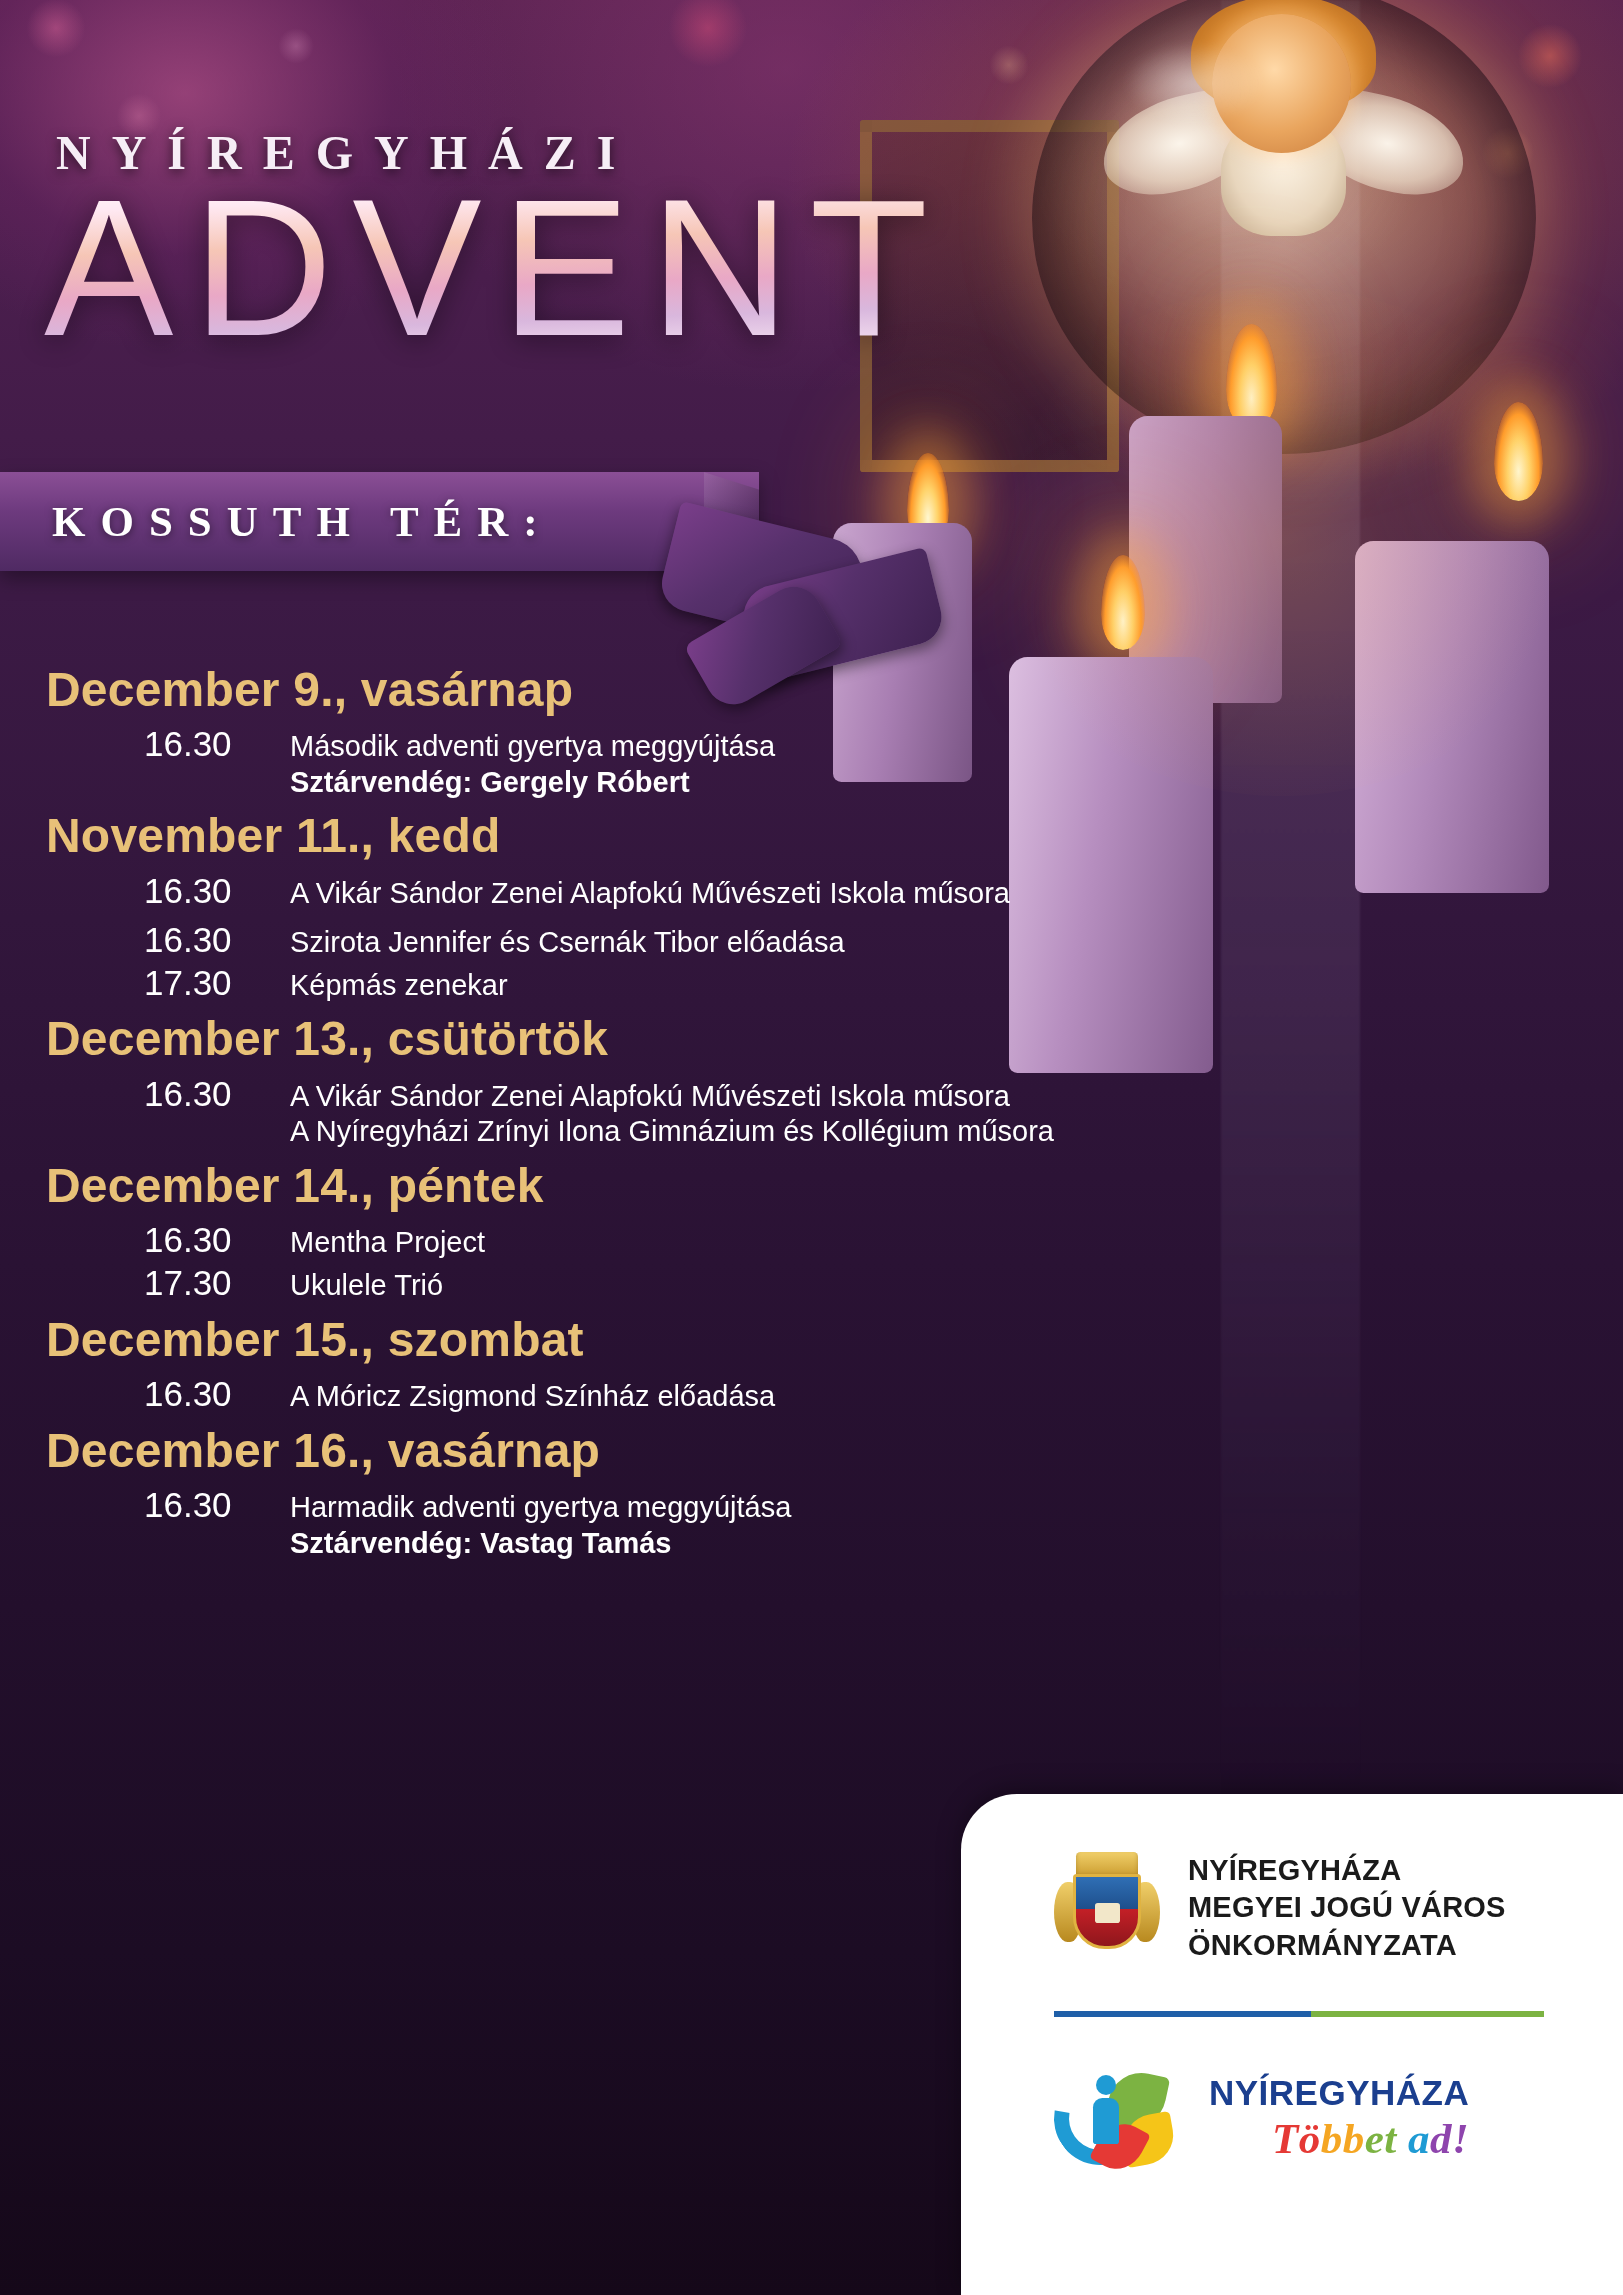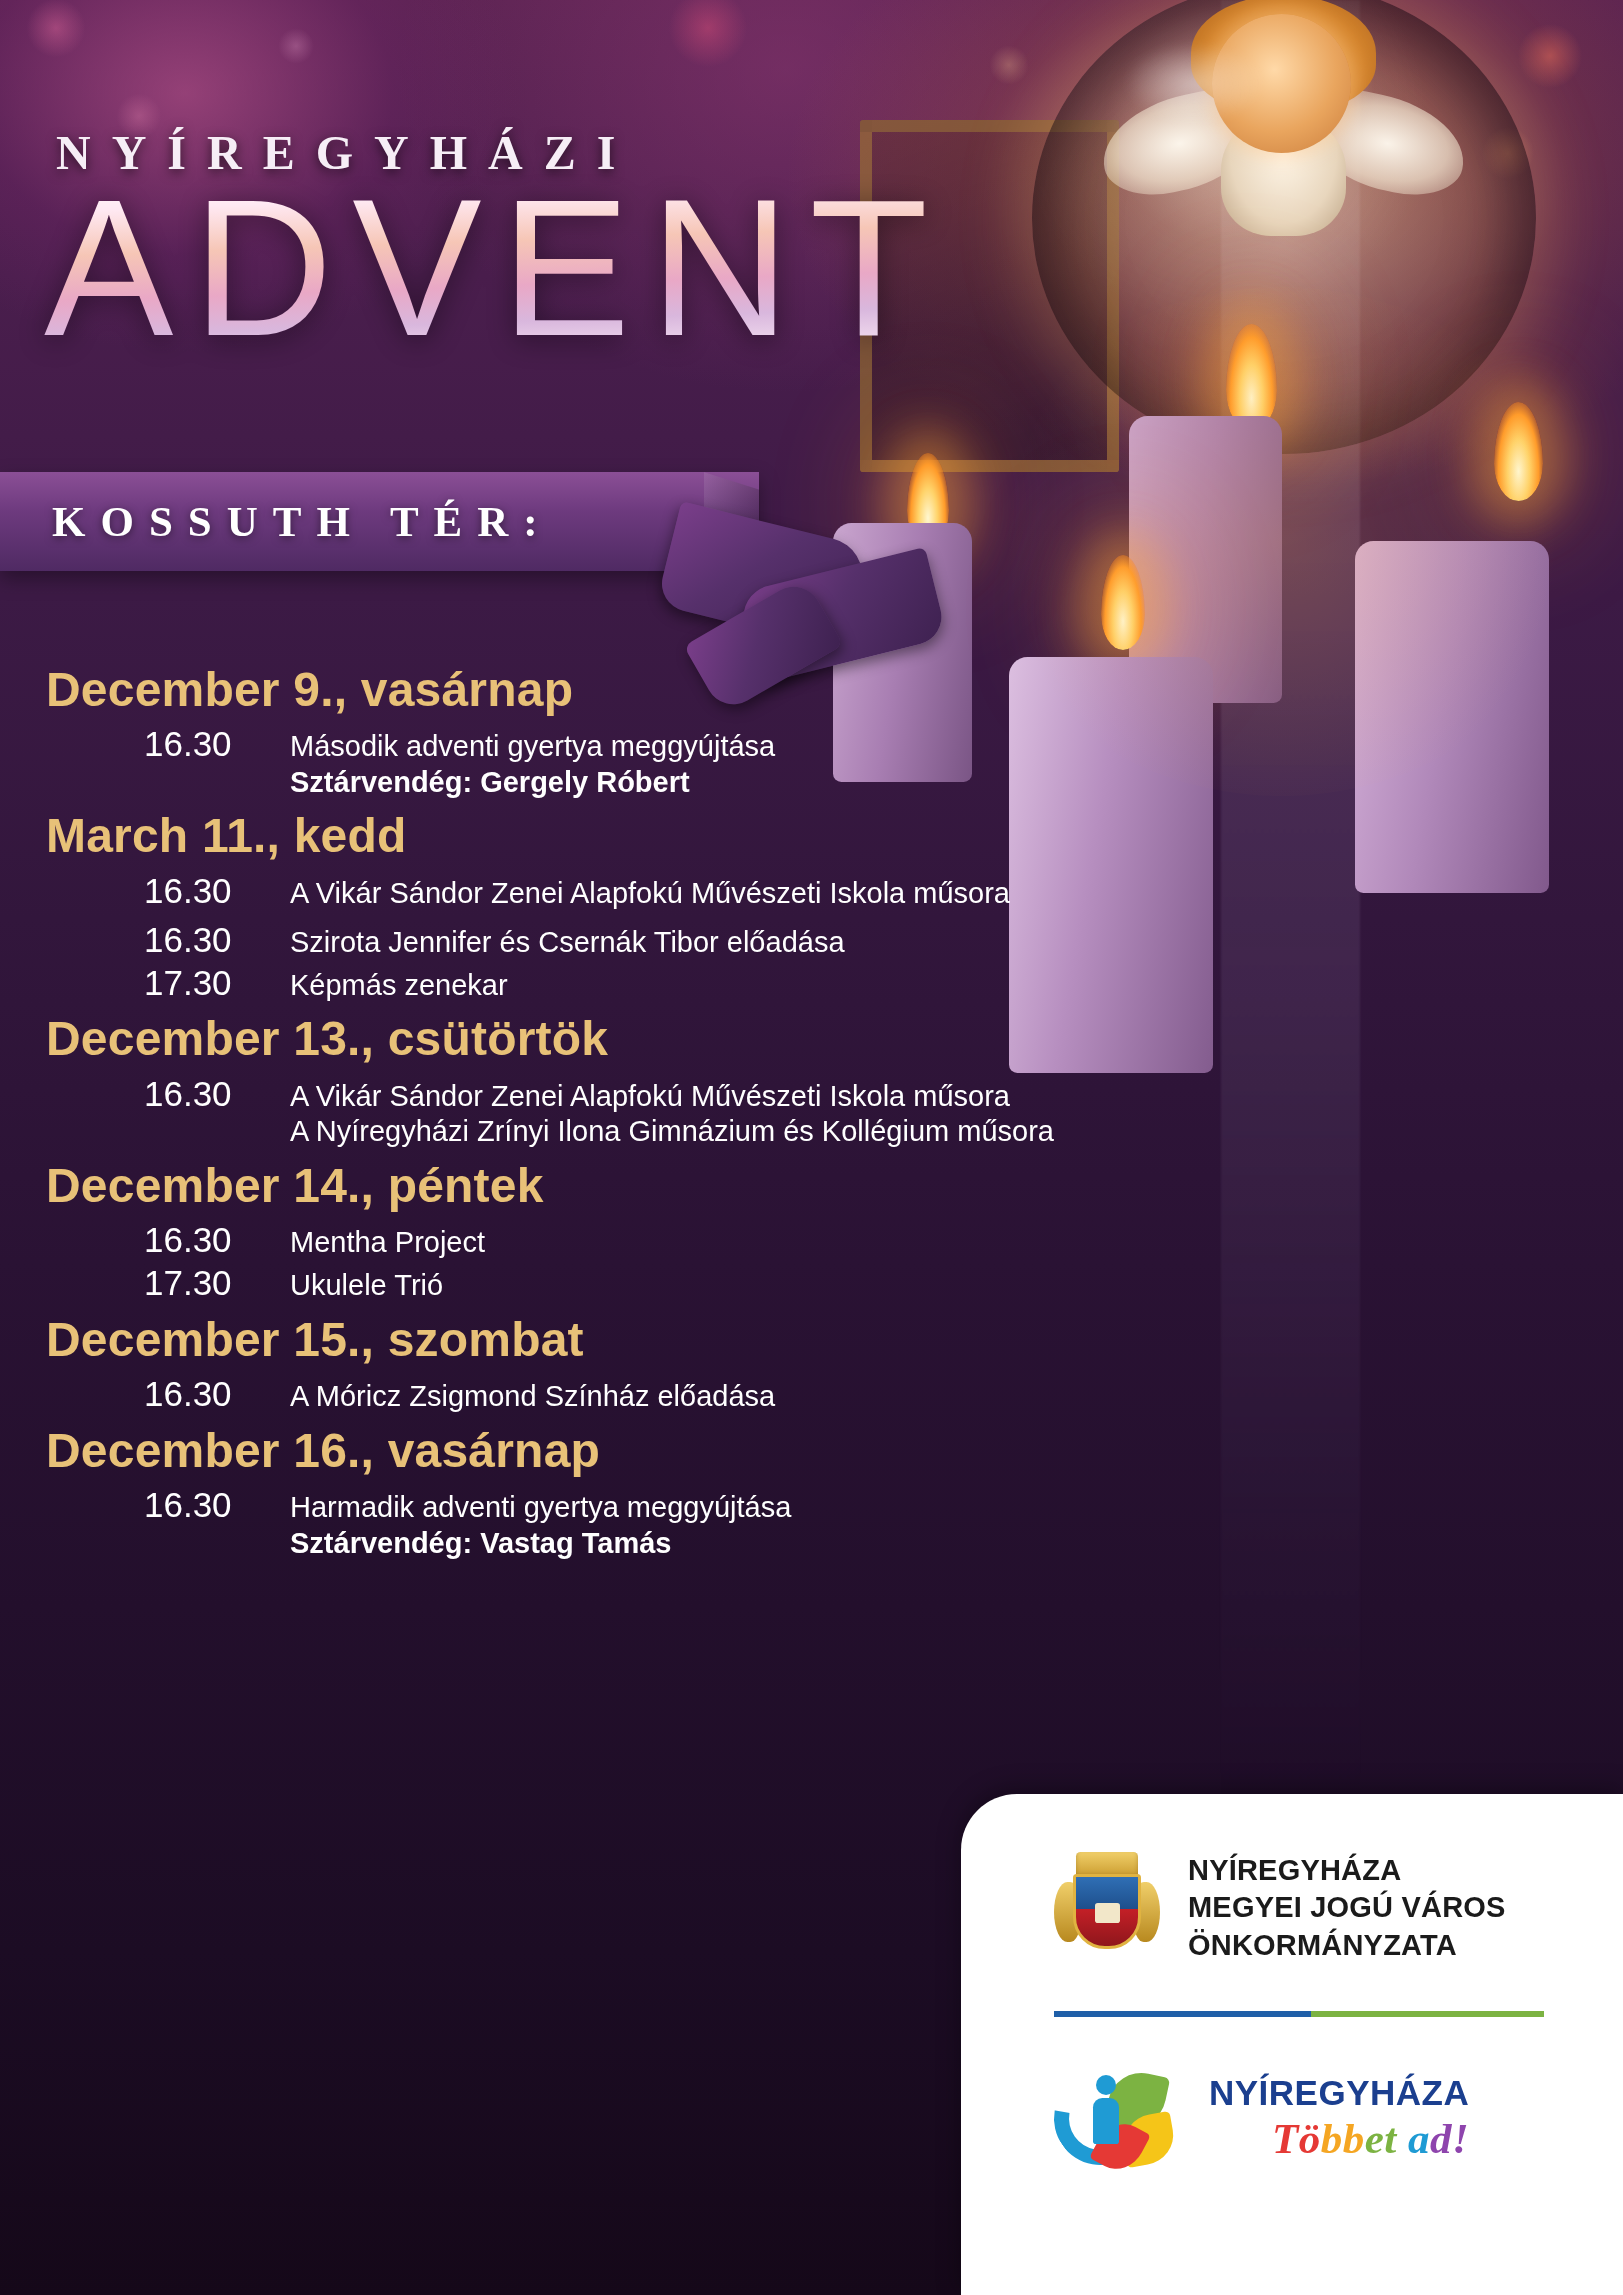--- a/index.html
+++ b/index.html
@@ -367,21 +367,21 @@
           <div class="row">
             <div class="time">16.30</div>
             <div class="desc-wrap">
               <div class="desc">Második adventi gyertya meggyújtása</div>
               <div class="desc bold">Sztárvendég: Gergely Róbert</div>
             </div>
           </div>
         </div>
       </div>
       <div class="day">
-        <div class="day-title">March 11., kedd</div>
+        <div class="day-title">November 11., kedd</div>
         <div class="rows">
           <div class="row">
             <div class="time">16.30</div>
             <div class="desc-wrap">
               <div class="desc">A Vikár Sándor Zenei Alapfokú Művészeti Iskola műsora</div>
             </div>
           </div>
         </div>
       </div>
       <div class="day">

